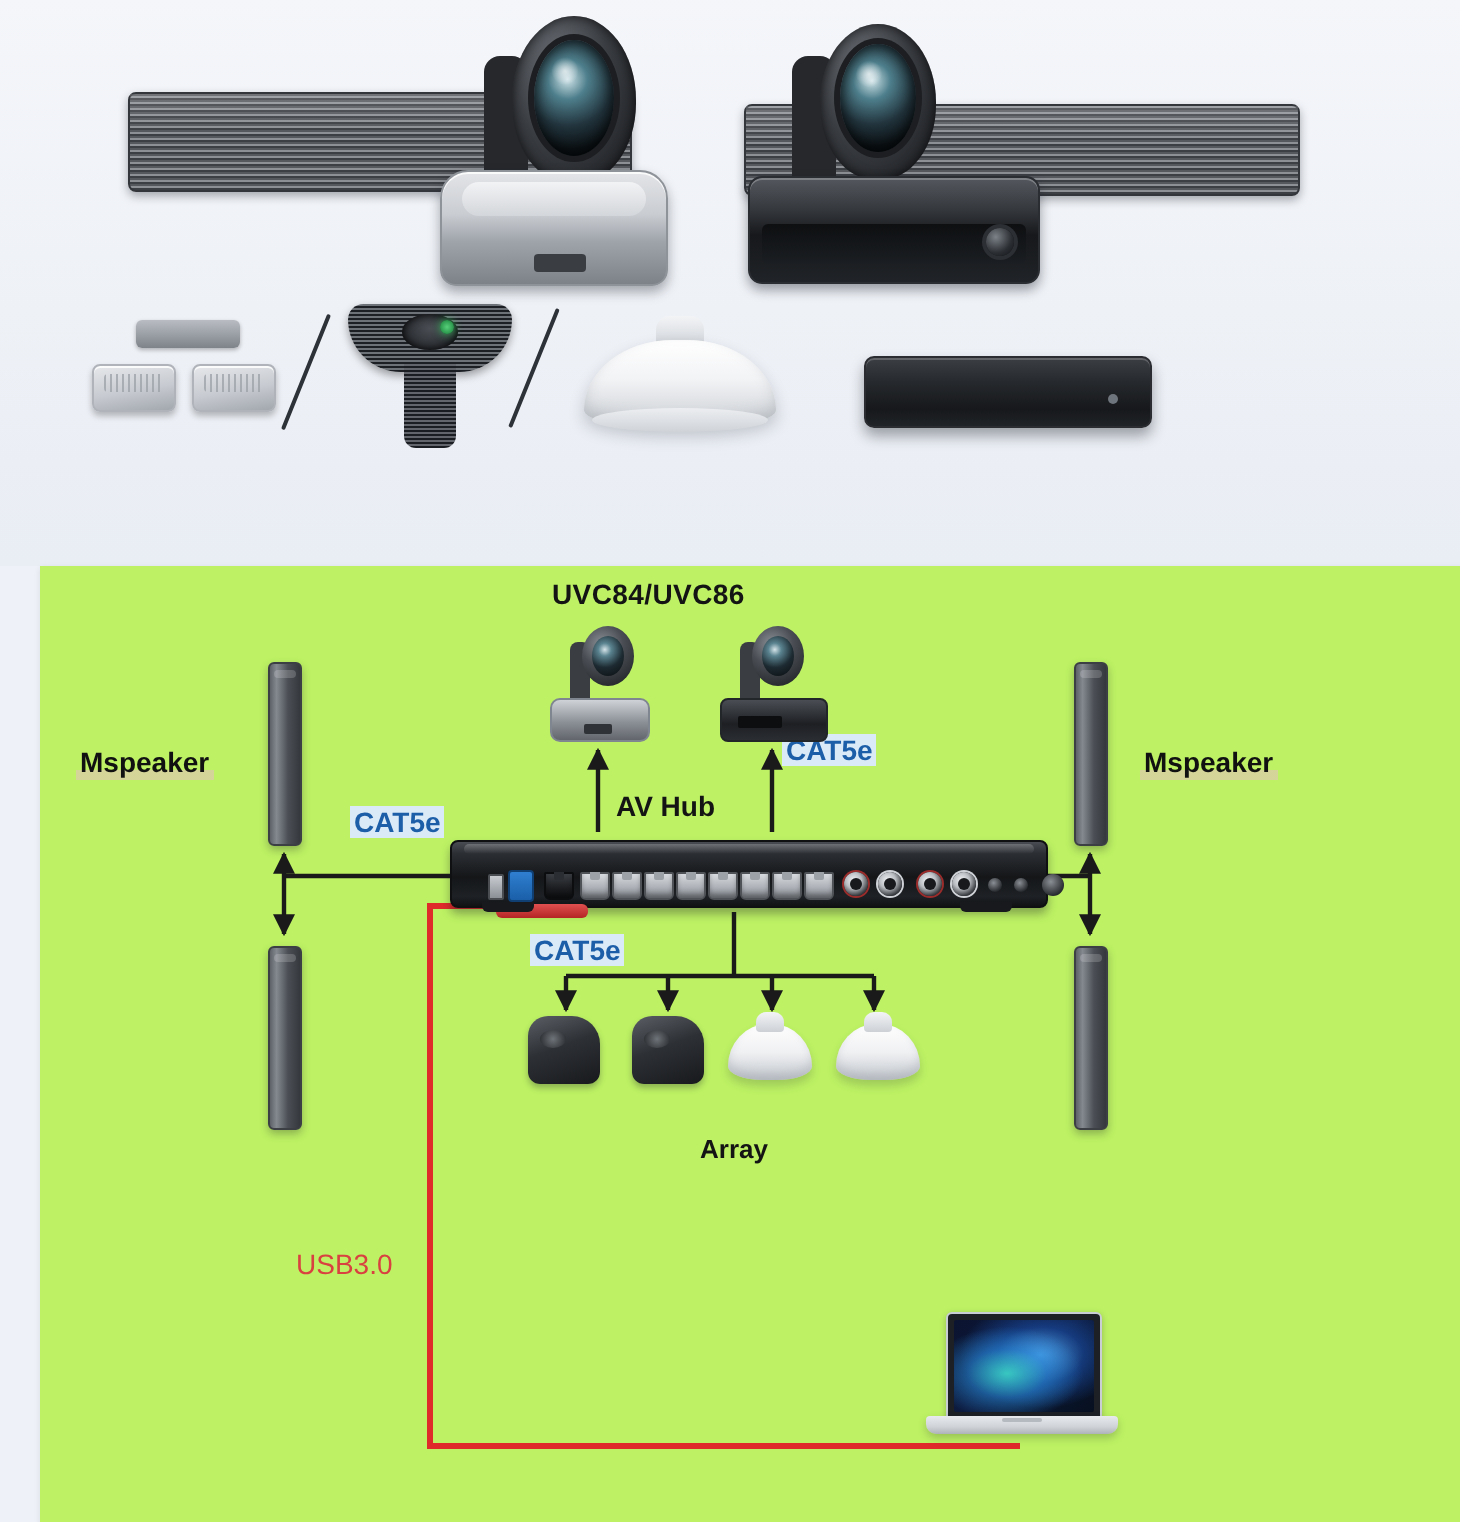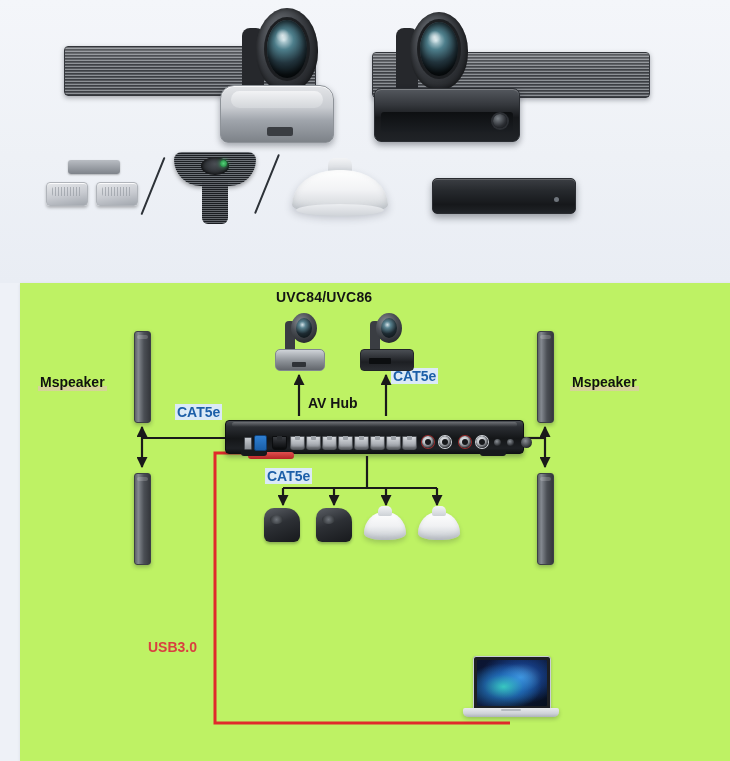--- a/index.html
+++ b/index.html
@@ -209,21 +209,21 @@
   #label-cat5e-right{left:371px;top:84px;}
   #label-cat5e-mid{left:245px;top:184px;}
 
   #label-avhub{left:288px;top:112px;font-size:14px;}
 
   #label-mic-array{
     left:236px;top:284px;width:222px;text-align:center;font-size:13px;line-height:16px;
   }
 
   #label-usb{
-    left:128px;top:356px;font-size:14px;font-weight:bold;color:#d94040;
+    left:128px;top:341px;font-size:14px;font-weight:normal;color:#d94040;
   }
 
   
   .tower{
     position:absolute;width:15px;border-radius:3px;
     background:linear-gradient(90deg,#5e6268 0%,#848990 22%,#4b4f55 60%,#35383d 100%);
     box-shadow:0 2px 4px rgba(20,25,35,.30);
     border:1px solid #3c4045;
   }
   .tower::before{
@@ -488,20 +488,21 @@
     <span class="cat5e-label">CAT5e</span>
   </div>
   <div class="dg-label" id="label-cat5e-right">
     <span class="cat5e-label">CAT5e</span>
   </div>
   <div class="dg-label" id="label-cat5e-mid">
     <span class="cat5e-label">CAT5e</span>
   </div>
 
   <div class="dg-label" id="label-mic-array">
+    <div>Array</div>
   </div>
 
   <div class="dg-label" id="label-usb">USB3.0</div>
 
   <div class="tower" id="tower-tl"></div>
   <div class="tower" id="tower-bl"></div>
   <div class="tower" id="tower-tr"></div>
   <div class="tower" id="tower-br"></div>
 
   <div class="dcam" id="dcam-left">

